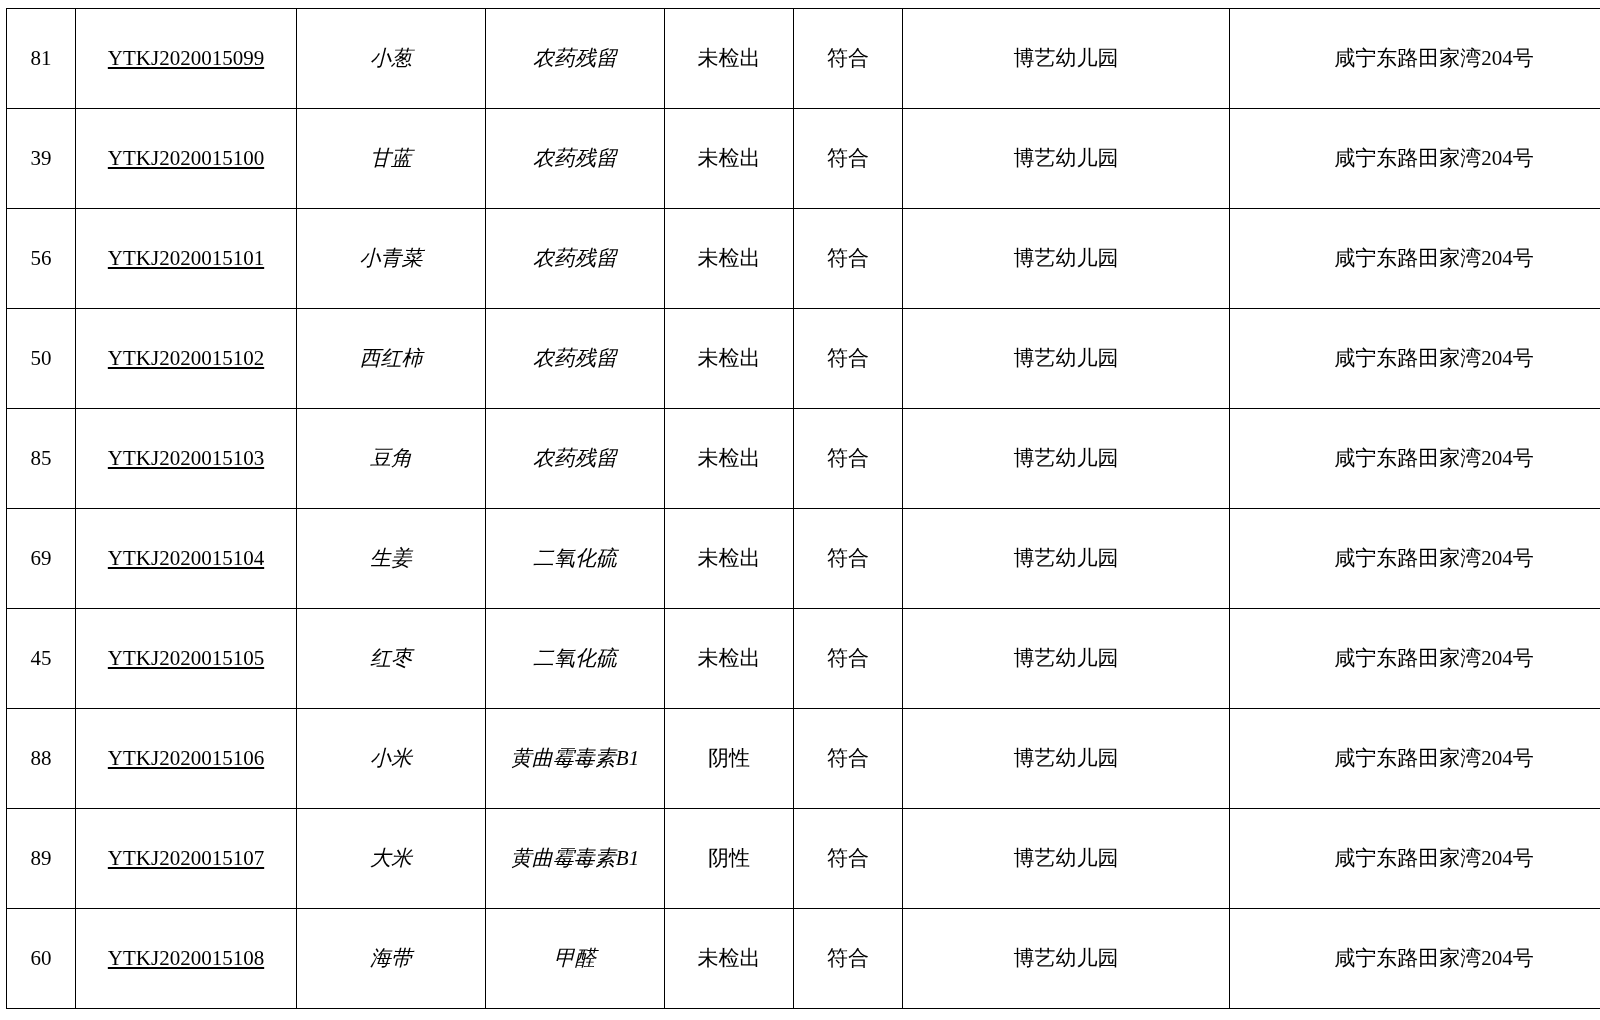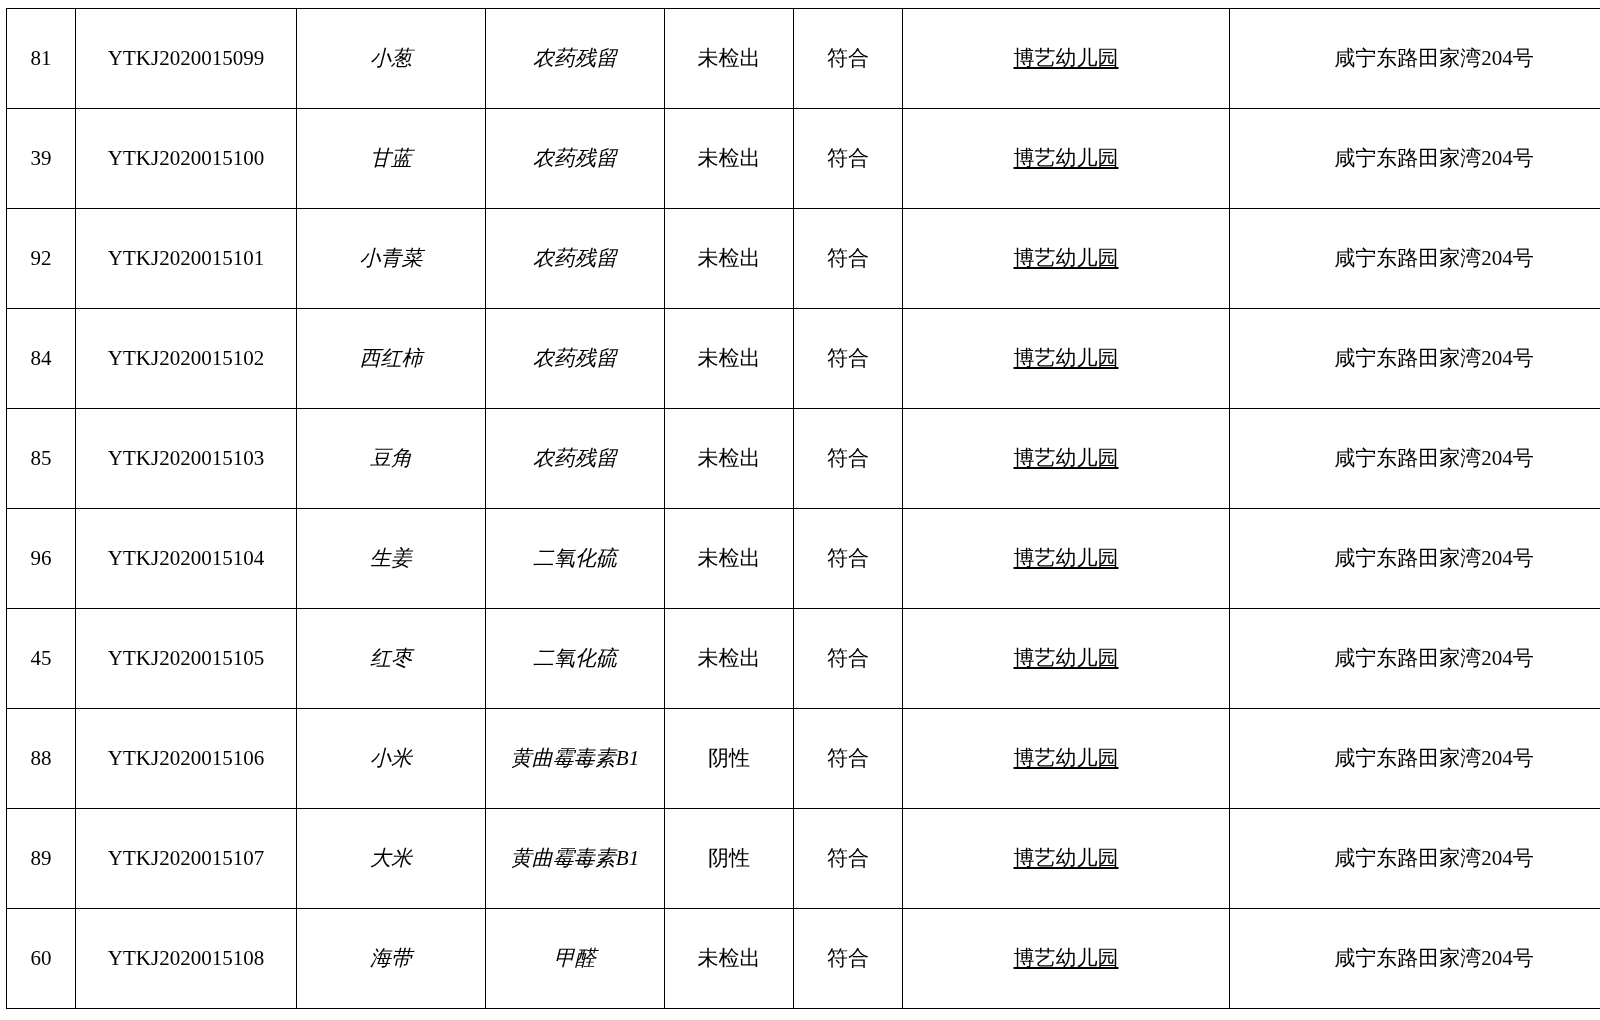--- a/index.html
+++ b/index.html
@@ -31,26 +31,26 @@
     border: 1.6px solid #000000;
     text-align: center;
     vertical-align: middle;
     font-size: 21px;
     line-height: 1.2;
     height: 99px;
     padding: 0 4px;
     font-family: "Liberation Serif", serif;
   }
   td.c-index   { width: 60px; }
-  td.c-code    { width: 212px; font-size: 21px; letter-spacing: 0px; }
+  td.c-code    { width: 212px; font-size: 21px; letter-spacing: 0px; text-decoration: underline; }
   td.c-sample  { width: 180px; font-style: italic; }
   td.c-item    { width: 170px; font-style: italic; }
   td.c-result  { width: 120px; }
   td.c-concl   { width: 100px; }
-  td.c-unit    { width: 318px; text-decoration: underline; }
+  td.c-unit    { width: 318px; }
   td.c-addr    { width: 400px; }
   .cjk { font-family: "DejaVu Serif", "Liberation Serif", serif; }
 </style>
 </head>
 <body>
 
 <div class="page">
   <table class="report">
     <tbody>
 
@@ -72,33 +72,33 @@
         <td class="c-sample cjk">甘蓝</td>
         <td class="c-item cjk">农药残留</td>
         <td class="c-result cjk">未检出</td>
         <td class="c-concl cjk">符合</td>
         <td class="c-unit cjk">博艺幼儿园</td>
         <td class="c-addr cjk">咸宁东路田家湾204号</td>
 
       </tr>
 
       <tr>
-        <td class="c-index">92</td>
+        <td class="c-index">56</td>
         <td class="c-code">YTKJ2020015101</td>
         <td class="c-sample cjk">小青菜</td>
         <td class="c-item cjk">农药残留</td>
         <td class="c-result cjk">未检出</td>
         <td class="c-concl cjk">符合</td>
         <td class="c-unit cjk">博艺幼儿园</td>
         <td class="c-addr cjk">咸宁东路田家湾204号</td>
 
       </tr>
 
       <tr>
-        <td class="c-index">84</td>
+        <td class="c-index">50</td>
         <td class="c-code">YTKJ2020015102</td>
         <td class="c-sample cjk">西红柿</td>
         <td class="c-item cjk">农药残留</td>
         <td class="c-result cjk">未检出</td>
         <td class="c-concl cjk">符合</td>
         <td class="c-unit cjk">博艺幼儿园</td>
         <td class="c-addr cjk">咸宁东路田家湾204号</td>
 
       </tr>
 
@@ -108,21 +108,21 @@
         <td class="c-sample cjk">豆角</td>
         <td class="c-item cjk">农药残留</td>
         <td class="c-result cjk">未检出</td>
         <td class="c-concl cjk">符合</td>
         <td class="c-unit cjk">博艺幼儿园</td>
         <td class="c-addr cjk">咸宁东路田家湾204号</td>
 
       </tr>
 
       <tr>
-        <td class="c-index">96</td>
+        <td class="c-index">69</td>
         <td class="c-code">YTKJ2020015104</td>
         <td class="c-sample cjk">生姜</td>
         <td class="c-item cjk">二氧化硫</td>
         <td class="c-result cjk">未检出</td>
         <td class="c-concl cjk">符合</td>
         <td class="c-unit cjk">博艺幼儿园</td>
         <td class="c-addr cjk">咸宁东路田家湾204号</td>
 
       </tr>
 

